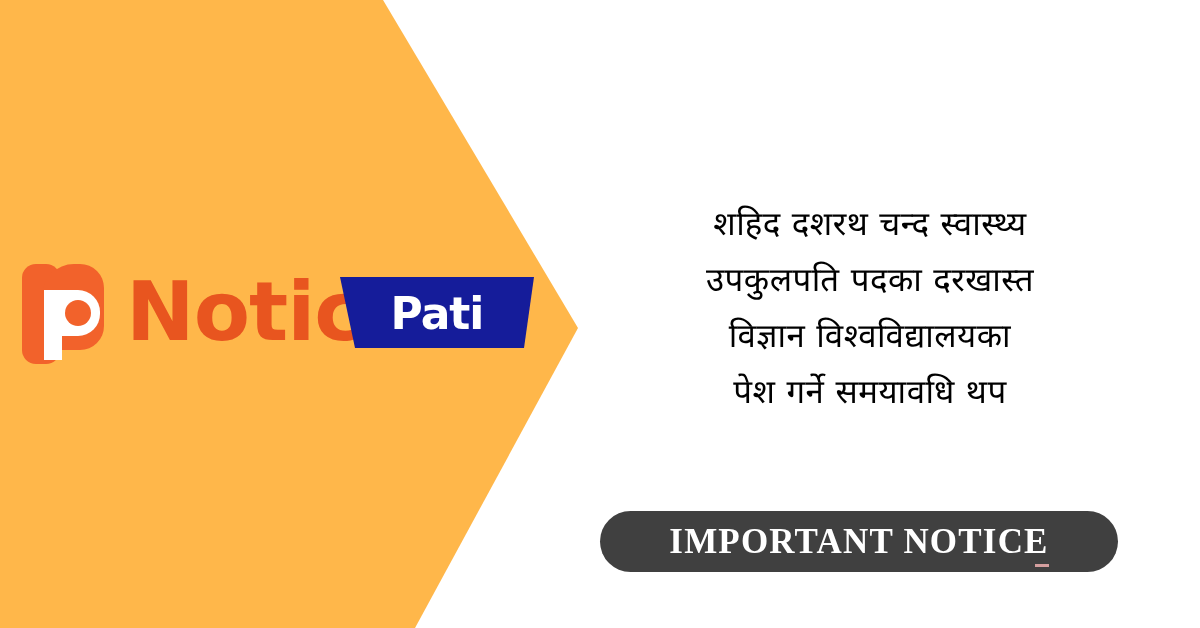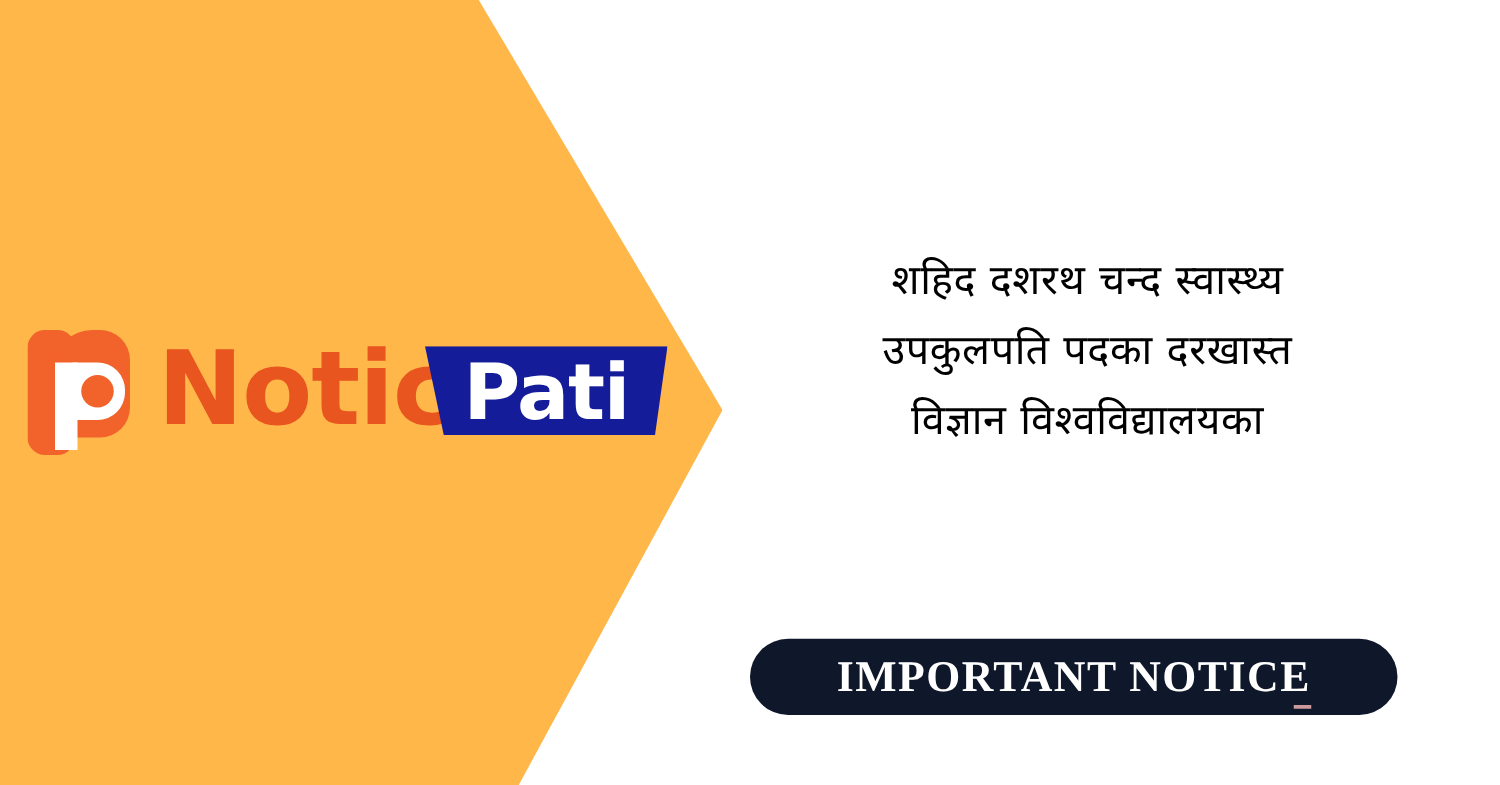--- a/index.html
+++ b/index.html
@@ -82,21 +82,21 @@
     position: absolute;
     left: 0;
     top: 0;
     width: 194px;
     height: 75px;
     display: flex;
     align-items: center;
     justify-content: center;
     font-family: "DejaVu Sans", sans-serif;
     font-weight: bold;
-    font-size: 62px;
+    font-size: 44px;
     color: #FFFFFF;
     letter-spacing: -1px;
     white-space: nowrap;
     padding-bottom: 2px;
     box-sizing: border-box;
   }
 
   
   #content {
     position: absolute;
@@ -124,21 +124,21 @@
     white-space: nowrap;
   }
 
   
   #cta-button {
     position: absolute;
     left: 0px;
     top: 511px;
     width: 518px;
     height: 61px;
-    background: #0f172a;
+    background: #404040;
     border-radius: 31px;
     display: flex;
     align-items: center;
     justify-content: center;
     cursor: pointer;
   }
 
   #cta-label {
     font-family: "Liberation Serif", "DejaVu Serif", serif;
     font-weight: bold;
@@ -187,20 +187,21 @@
     </div>
 
   </div>
 
   <div id="content">
 
     <div id="headline">
       <span class="hl-line">शहिद दशरथ चन्द स्वास्थ्य</span>
       <span class="hl-line">उपकुलपति पदका दरखास्त</span>
       <span class="hl-line">विज्ञान विश्वविद्यालयका</span>
+      <span class="hl-line">पेश गर्ने समयावधि  थप</span>
     </div>
 
     <div id="cta-button">
       <span id="cta-label">IMPORTANT NOTICE</span>
       <span id="cta-artifact"></span>
     </div>
 
   </div>
 
 </div>

